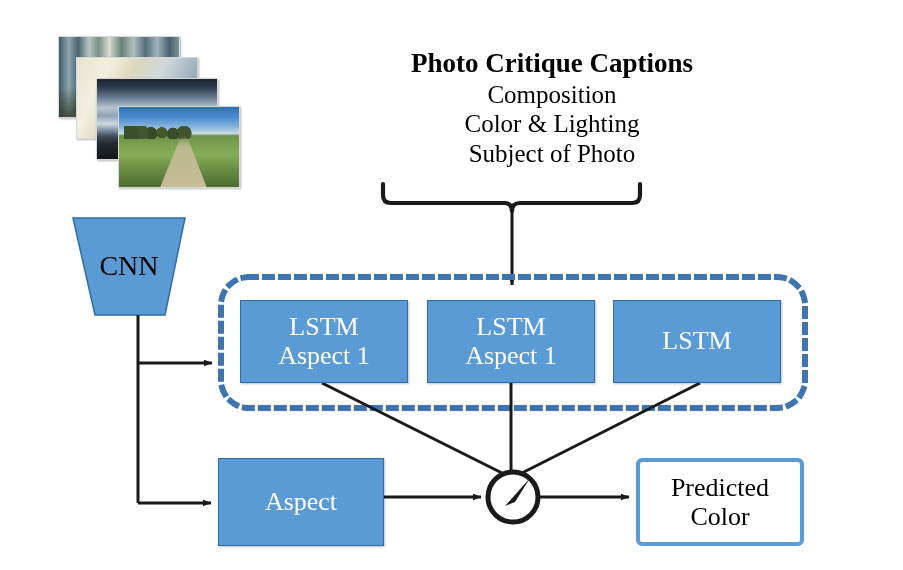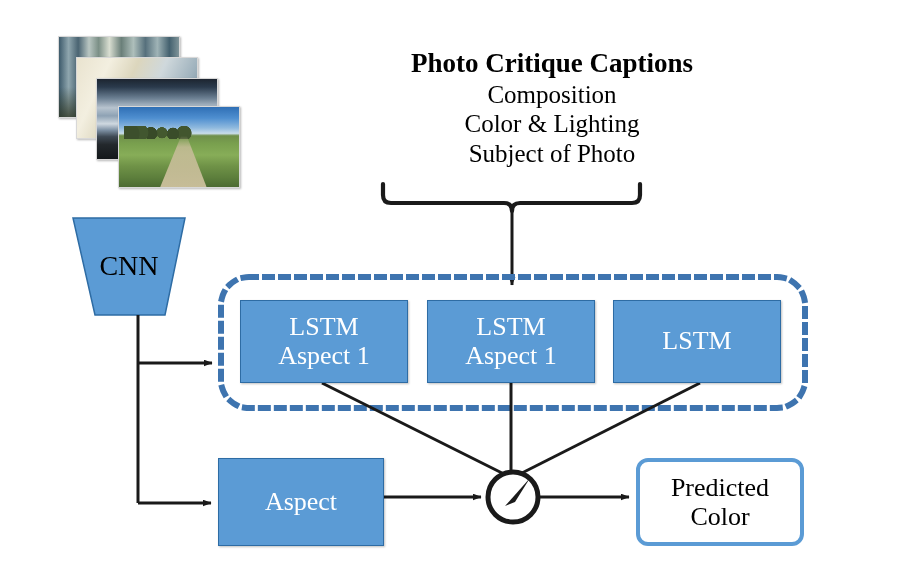--- a/index.html
+++ b/index.html
@@ -174,21 +174,21 @@
 
   .predicted-word {
     position: absolute;
     left: 636px;
     top: 458px;
     width: 168px;
     height: 88px;
     box-sizing: border-box;
     background: #ffffff;
     border: 4px solid #5B9BD5;
-    border-radius: 12px;
+    border-radius: 6px;
     color: #000000;
     display: flex;
     flex-direction: column;
     align-items: center;
     justify-content: center;
     font-size: 26px;
     line-height: 1.12;
   }
 </style>
 </head>

